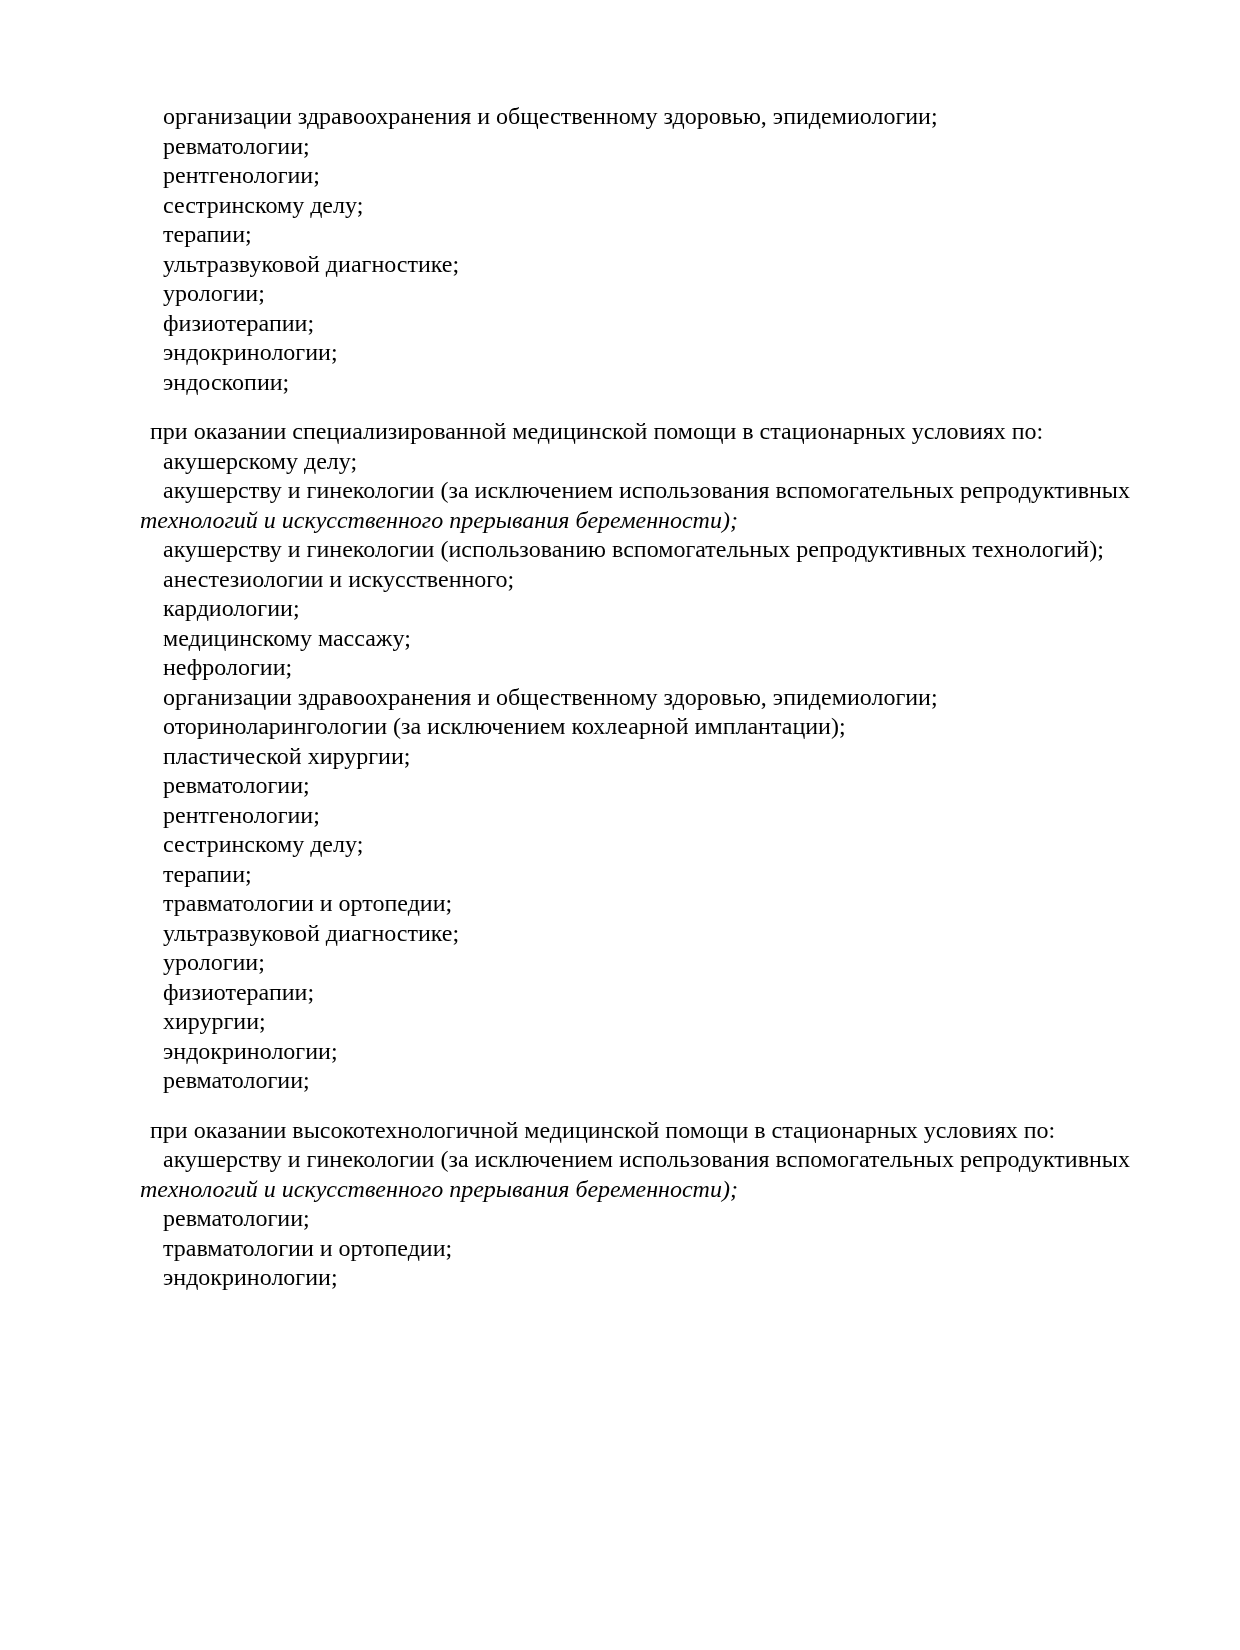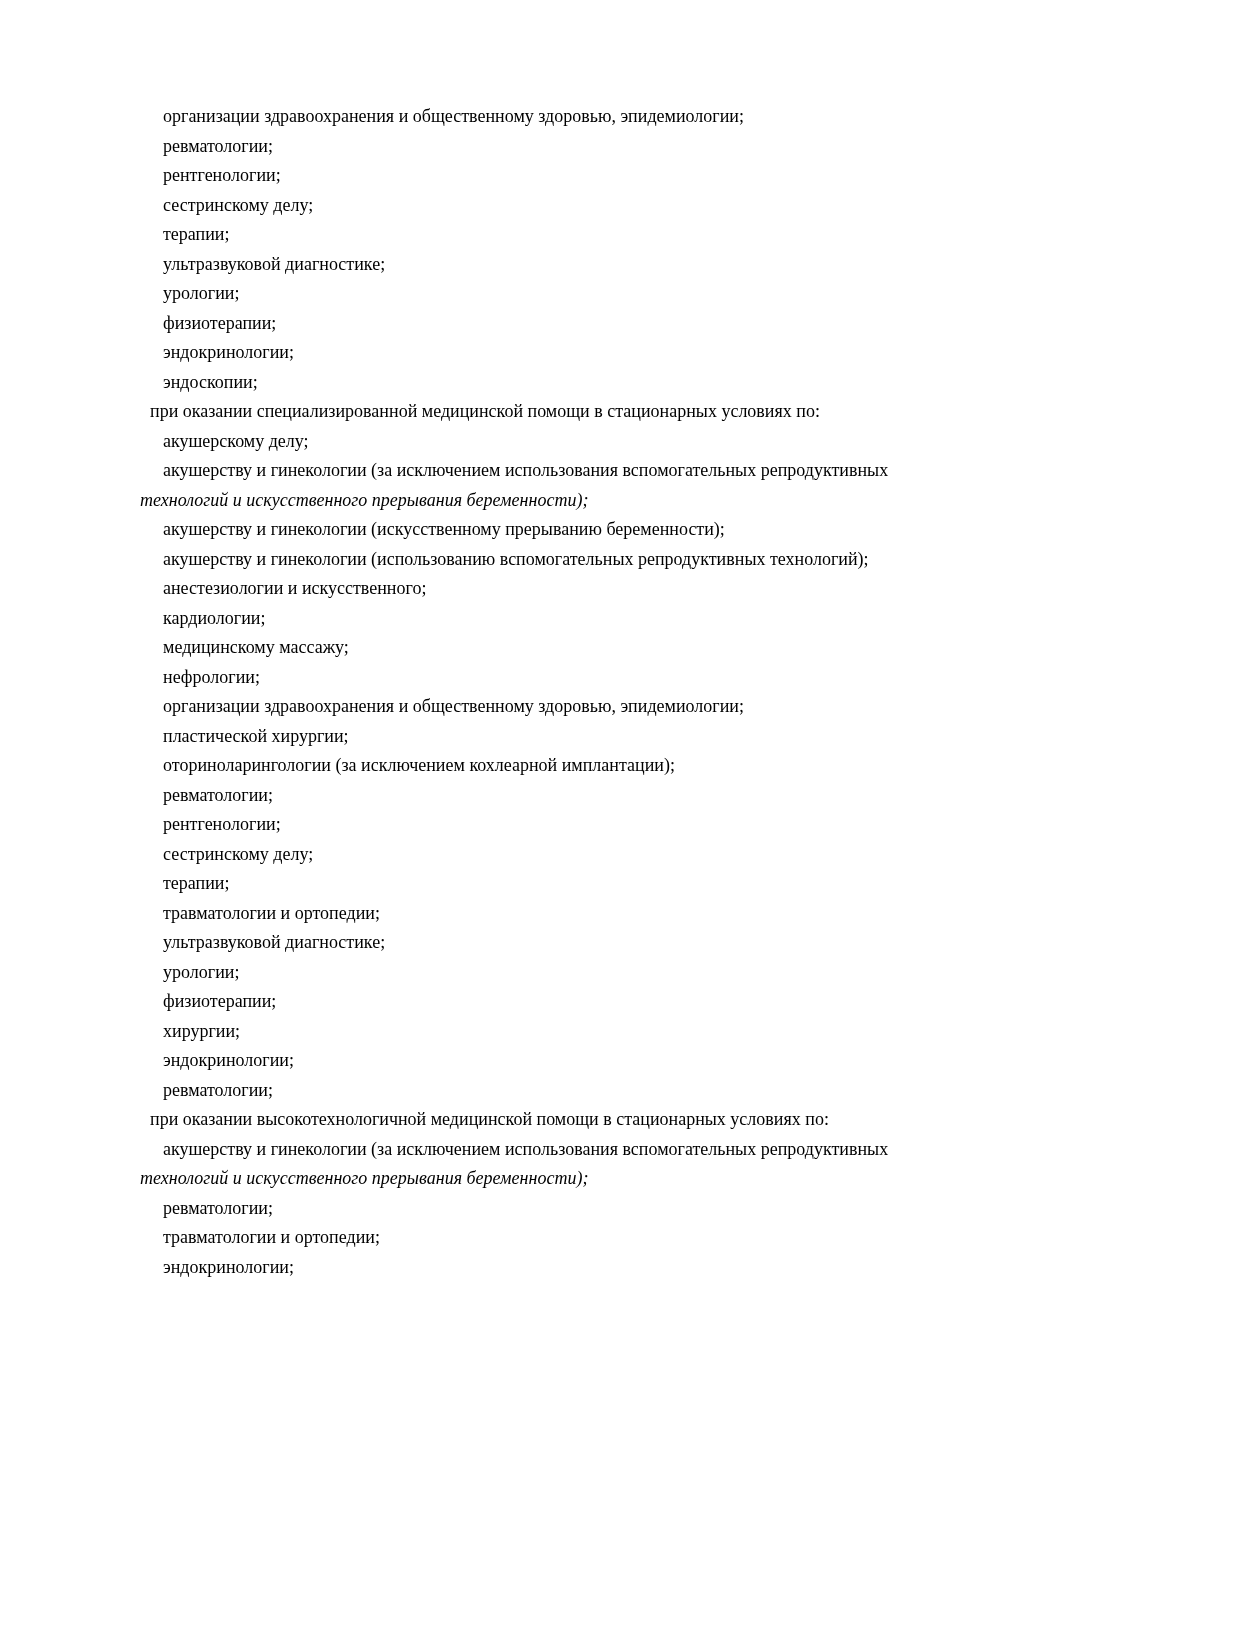--- a/index.html
+++ b/index.html
@@ -1,26 +1,26 @@
 <!DOCTYPE html>
 <html><head>
 <meta charset="utf-8">
 <style>
   html, body { margin: 0; padding: 0; background: #ffffff; }
   body { width: 1240px; height: 1650px; position: relative; overflow: hidden; }
   .page {
     position: absolute; left: 0; top: 0; width: 1240px; height: 1650px;
     background: #ffffff; color: #000000;
     font-family: "Liberation Serif", "DejaVu Serif", serif;
-    font-size: 18px;
+    font-size: 24px;
   }
   .content { position: absolute; left: 140px; top: 102px; width: 1000px; }
   .line { height: 29.5px; line-height: 29.5px; white-space: nowrap; }
   .item { padding-left: 23px; }
-  .section { padding-left: 10px; }
+  .section { padding-left: 10px; margin-top: 20px; }
   .wrap-cont { padding-left: 0; font-style: italic; }
 </style>
 </head>
 <body>
 
 <div class="page">
   <div class="content" id="doc-body">
       <div class="line item">организации здравоохранения и общественному здоровью, эпидемиологии;</div>
       <div class="line item">ревматологии;</div>
       <div class="line item">рентгенологии;</div>
@@ -28,29 +28,28 @@
       <div class="line item">терапии;</div>
       <div class="line item">ультразвуковой диагностике;</div>
       <div class="line item">урологии;</div>
       <div class="line item">физиотерапии;</div>
       <div class="line item">эндокринологии;</div>
       <div class="line item">эндоскопии;</div>
       <div class="line section">при оказании специализированной медицинской помощи в стационарных условиях по:</div>
       <div class="line item">акушерскому делу;</div>
       <div class="line item">акушерству и гинекологии (за исключением использования вспомогательных репродуктивных</div>
       <div class="line wrap-cont">технологий и искусственного прерывания беременности);</div>
-      <div class="line item">акушерству и гинекологии (искусственному прерыванию беременности);</div>
       <div class="line item">акушерству и гинекологии (использованию вспомогательных репродуктивных технологий);</div>
       <div class="line item">анестезиологии и искусственного;</div>
       <div class="line item">кардиологии;</div>
       <div class="line item">медицинскому массажу;</div>
       <div class="line item">нефрологии;</div>
       <div class="line item">организации здравоохранения и общественному здоровью, эпидемиологии;</div>
+      <div class="line item">оториноларингологии (за исключением кохлеарной имплантации);</div>
       <div class="line item">пластической хирургии;</div>
-      <div class="line item">оториноларингологии (за исключением кохлеарной имплантации);</div>
       <div class="line item">ревматологии;</div>
       <div class="line item">рентгенологии;</div>
       <div class="line item">сестринскому делу;</div>
       <div class="line item">терапии;</div>
       <div class="line item">травматологии и ортопедии;</div>
       <div class="line item">ультразвуковой диагностике;</div>
       <div class="line item">урологии;</div>
       <div class="line item">физиотерапии;</div>
       <div class="line item">хирургии;</div>
       <div class="line item">эндокринологии;</div>

